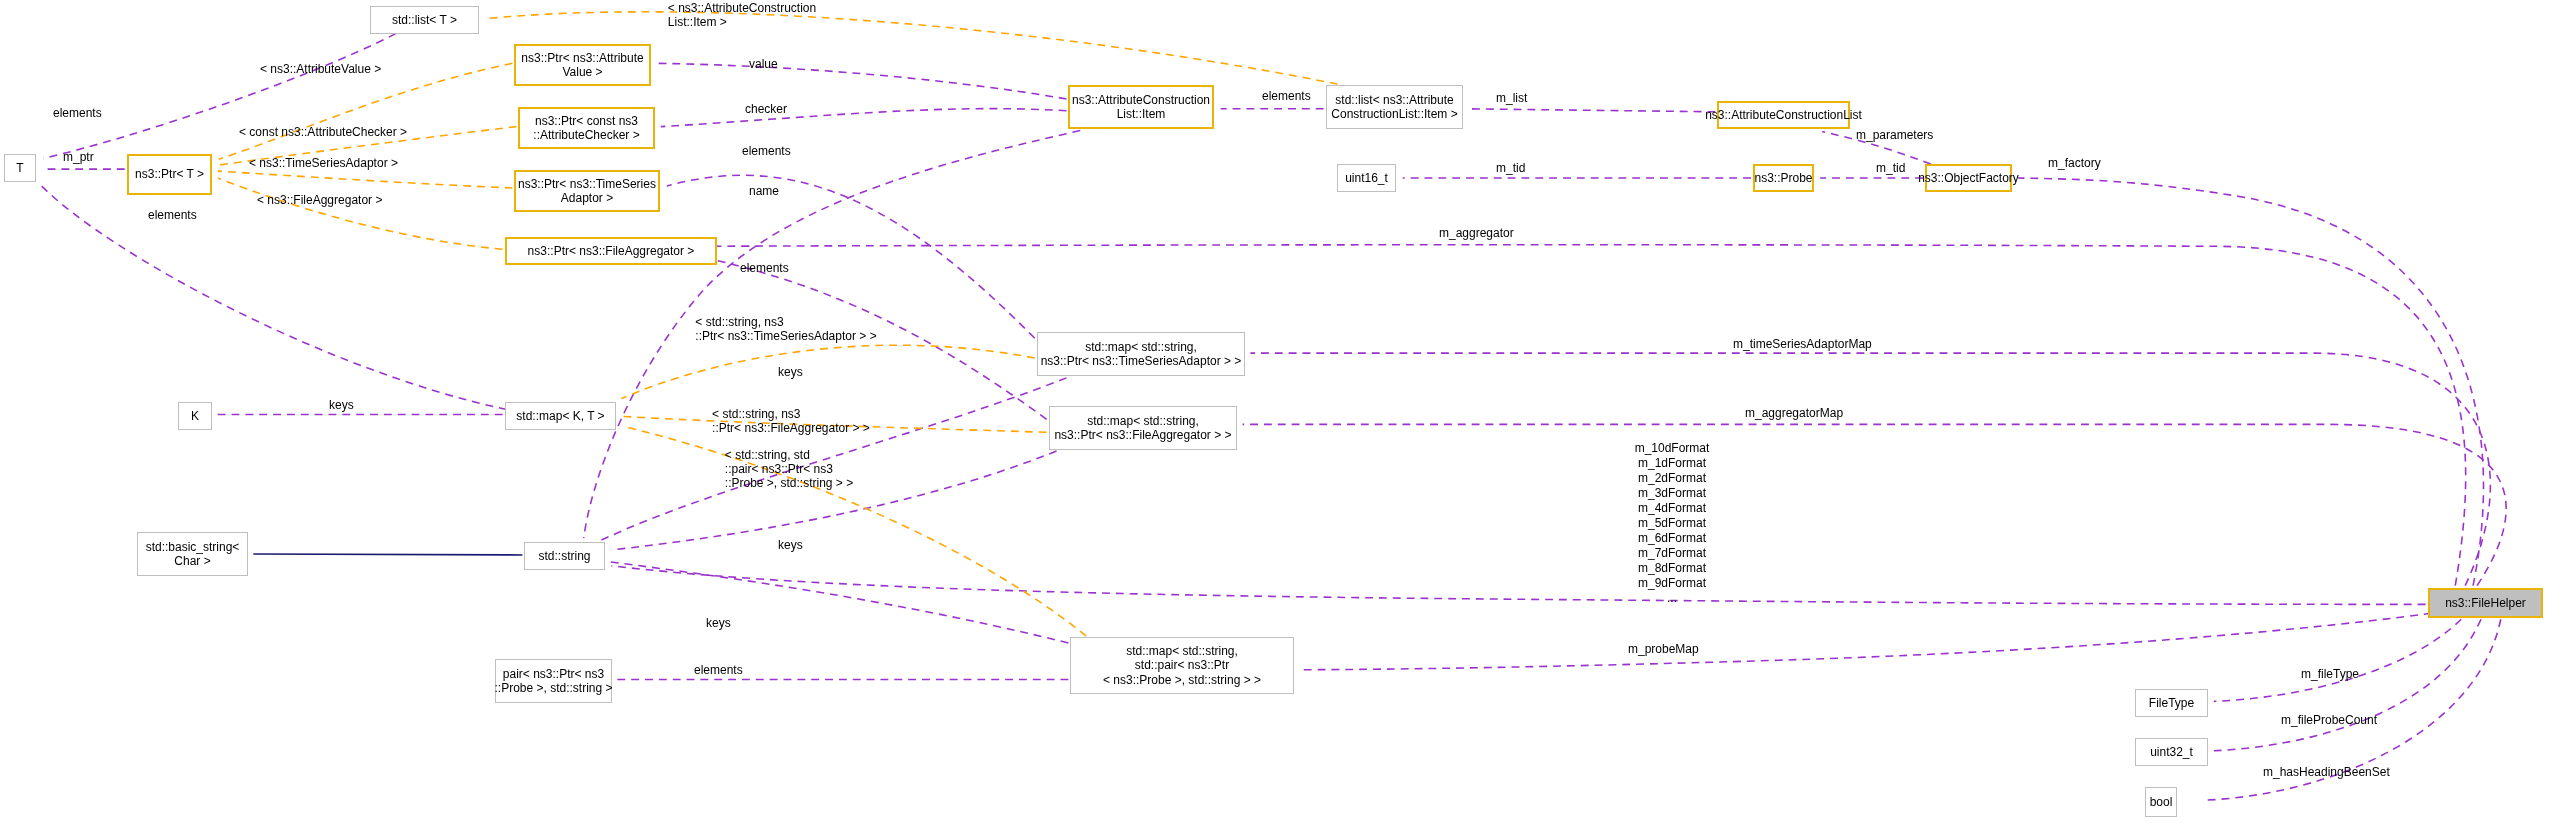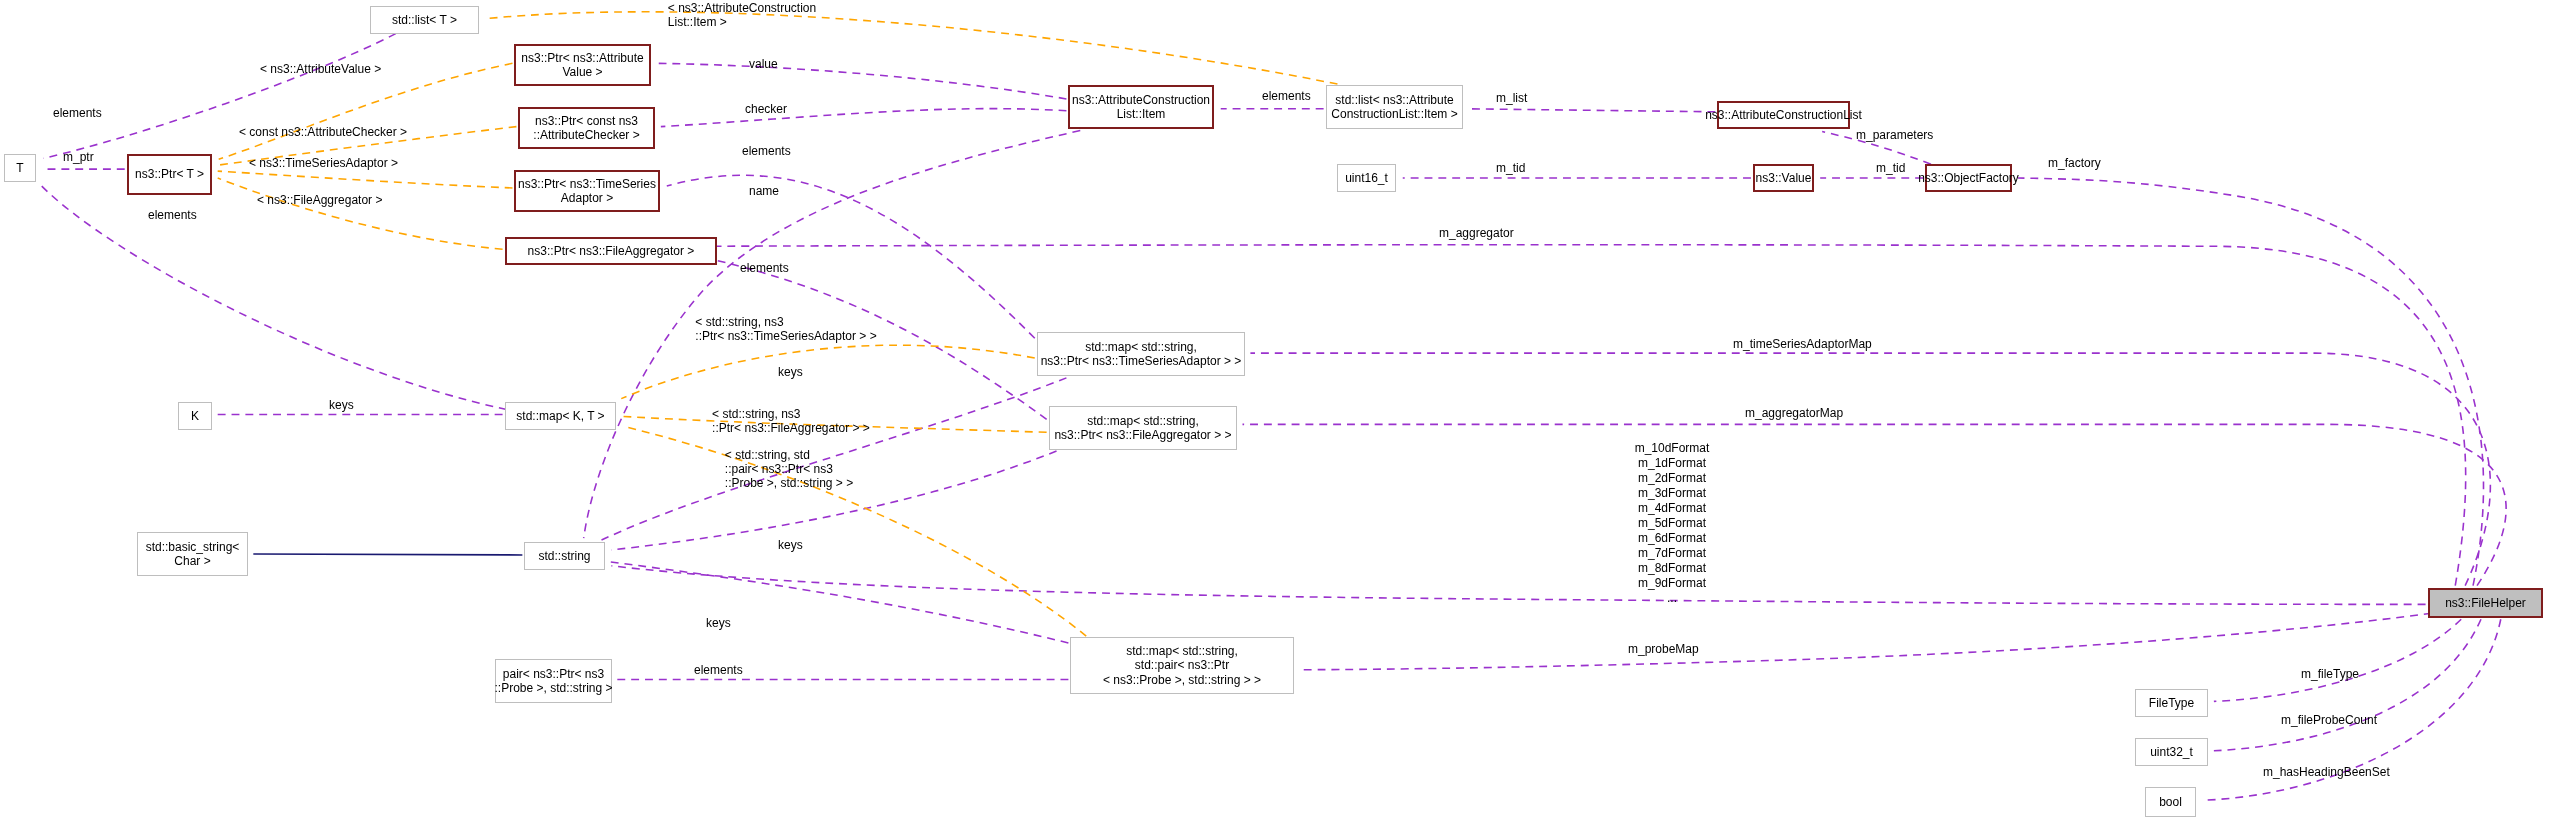--- a/index.html
+++ b/index.html
@@ -2,21 +2,21 @@
 <html><head>
 <meta charset="utf-8">
 <style>
   html,body{margin:0;padding:0;background:#ffffff;}
   #diagram{position:relative;width:2576px;height:824px;background:#ffffff;
     font-family:"Liberation Sans",sans-serif;font-size:12px;color:#000;overflow:hidden;}
   #edges{position:absolute;left:0;top:0;z-index:1;}
   .node{position:absolute;box-sizing:border-box;background:#fff;border:1px solid #bebebe;
     display:flex;flex-direction:column;align-items:center;justify-content:center;
     text-align:center;line-height:14.3px;white-space:nowrap;z-index:2;}
-  .node.doc{border:2px solid #7f1d1d;}
+  .node.doc{border:2px solid #eab308;}
   .node.target{background:#bfbfbf;}
   .elabel{position:absolute;white-space:nowrap;z-index:3;line-height:14px;}
   .elabel.center{text-align:left;transform:translateX(-50%);}
   .formats{display:flex;flex-direction:column;align-items:center;line-height:15px;}
   path{fill:none;stroke-width:1.6;}
   path.usage{stroke:#9a32cd;}
   path.tmpl{stroke:#ffa500;}
   path.inherit{stroke:#191970;}
   path.dash{stroke-dasharray:8,6;}
 </style>
@@ -110,21 +110,21 @@
     <span>std::list&lt; ns3::Attribute</span>
     <span>ConstructionList::Item &gt;</span>
   </div>
   <div class="node doc" style="left:1717px;top:101px;width:133px;height:28px">
     <span>ns3::AttributeConstructionList</span>
   </div>
   <div class="node" style="left:1337px;top:164px;width:59px;height:28px">
     <span>uint16_t</span>
   </div>
   <div class="node doc" style="left:1753px;top:164px;width:61px;height:28px">
-    <span>ns3::Value</span>
+    <span>ns3::Probe</span>
   </div>
   <div class="node doc" style="left:1925px;top:164px;width:87px;height:28px">
     <span>ns3::ObjectFactory</span>
   </div>
   <div class="node" style="left:1037px;top:332px;width:208px;height:44px">
     <span>std::map&lt; std::string,</span>
     <span>ns3::Ptr&lt; ns3::TimeSeriesAdaptor &gt; &gt;</span>
   </div>
   <div class="node" style="left:1049px;top:406px;width:188px;height:44px">
     <span>std::map&lt; std::string,</span>
@@ -154,21 +154,21 @@
   </div>
   <div class="node doc target" style="left:2428px;top:588px;width:115px;height:30px">
     <span>ns3::FileHelper</span>
   </div>
   <div class="node" style="left:2135px;top:689px;width:73px;height:28px">
     <span>FileType</span>
   </div>
   <div class="node" style="left:2135px;top:738px;width:73px;height:28px">
     <span>uint32_t</span>
   </div>
-  <div class="node" style="left:2145px;top:787px;width:51px;height:30px">
+  <div class="node" style="left:2145px;top:787px;width:32px;height:30px">
     <span>bool</span>
   </div>
 
   <div class="elabel" style="left:53px;top:106px">elements</div>
   <div class="elabel" style="left:63px;top:150px">m_ptr</div>
   <div class="elabel" style="left:148px;top:208px">elements</div>
   <div class="elabel" style="left:749px;top:57px">value</div>
   <div class="elabel" style="left:745px;top:102px">checker</div>
   <div class="elabel" style="left:742px;top:144px">elements</div>
   <div class="elabel" style="left:749px;top:184px">name</div>

